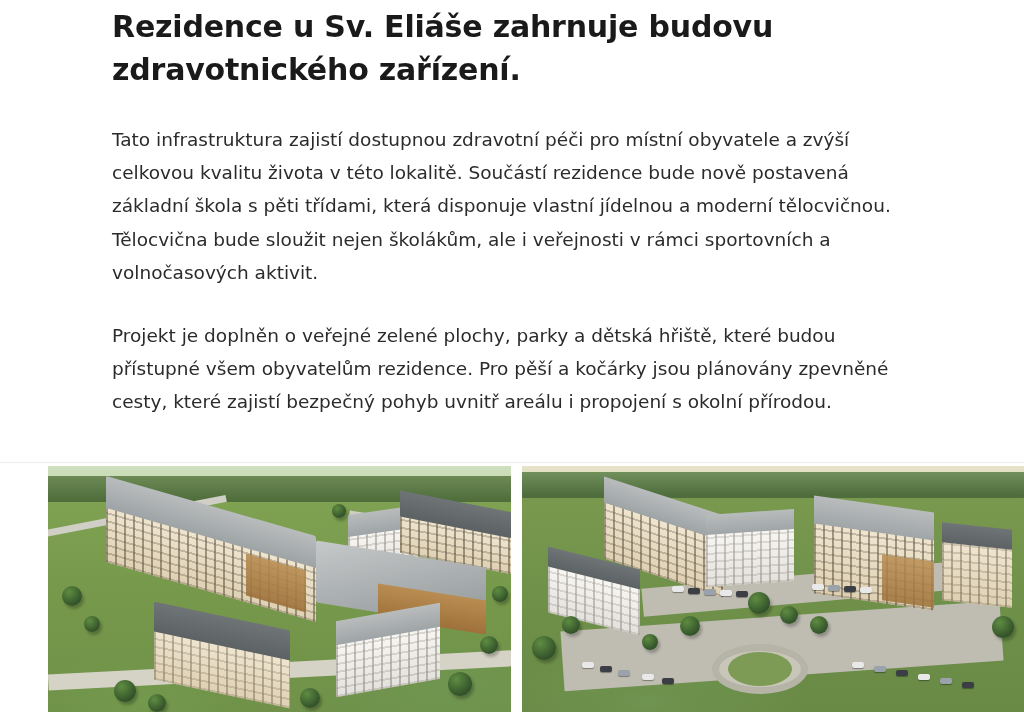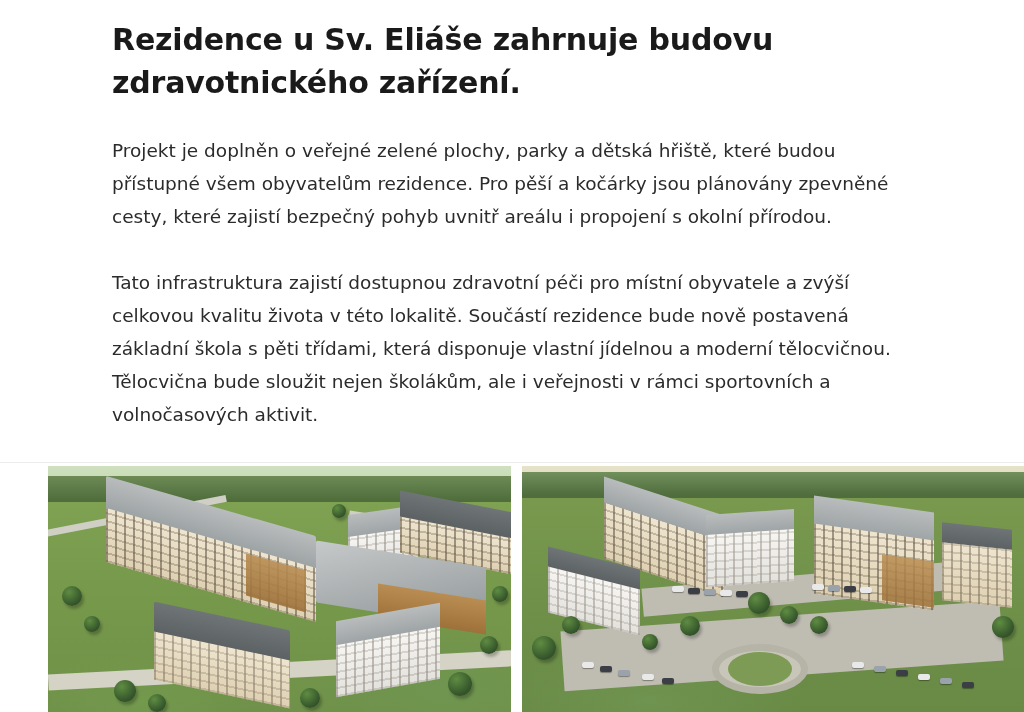--- a/index.html
+++ b/index.html
@@ -16,21 +16,21 @@
   }
 
   .page {
     position: relative;
     width: 1024px;
     height: 712px;
     box-sizing: border-box;
   }
 
   .content {
-    padding: 13px 112px 0 112px;
+    padding: 0 112px 0 112px;
   }
 
   .headline {
     margin: 0;
     padding-top: 6px;
     font-size: 30px;
     line-height: 1.42;
     font-weight: bold;
     color: #1a1a1a;
     letter-spacing: -0.2px;
@@ -213,23 +213,23 @@
   }
 </style>
 </head>
 <body>
 
 <div class="page">
 
   <div class="content">
     <h1 class="headline">Rezidence u Sv. Eliáše zahrnuje budovu zdravotnického zařízení.</h1>
 
+    <p class="paragraph first">Tato infrastruktura zajistí dostupnou zdravotní péči pro místní obyvatele a zvýší celkovou kvalitu života v této lokalitě. Součástí rezidence bude nově postavená základní škola s pěti třídami, která disponuje vlastní jídelnou a moderní tělocvičnou. Tělocvična bude sloužit nejen školákům, ale i veřejnosti v rámci sportovních a volnočasových aktivit.</p>
+
     <p class="paragraph second">Projekt je doplněn o veřejné zelené plochy, parky a dětská hřiště, které budou přístupné všem obyvatelům rezidence. Pro pěší a kočárky jsou plánovány zpevněné cesty, které zajistí bezpečný pohyb uvnitř areálu i propojení s okolní přírodou.</p>
-
-    <p class="paragraph first">Tato infrastruktura zajistí dostupnou zdravotní péči pro místní obyvatele a zvýší celkovou kvalitu života v této lokalitě. Součástí rezidence bude nově postavená základní škola s pěti třídami, která disponuje vlastní jídelnou a moderní tělocvičnou. Tělocvična bude sloužit nejen školákům, ale i veřejnosti v rámci sportovních a volnočasových aktivit.</p>
   </div>
 
   <div class="divider"></div>
 
   <div class="gallery">
 
     <div class="photo left">
       <div class="scene">
         <div class="l-sky"></div>
         <div class="l-treeline"></div>

